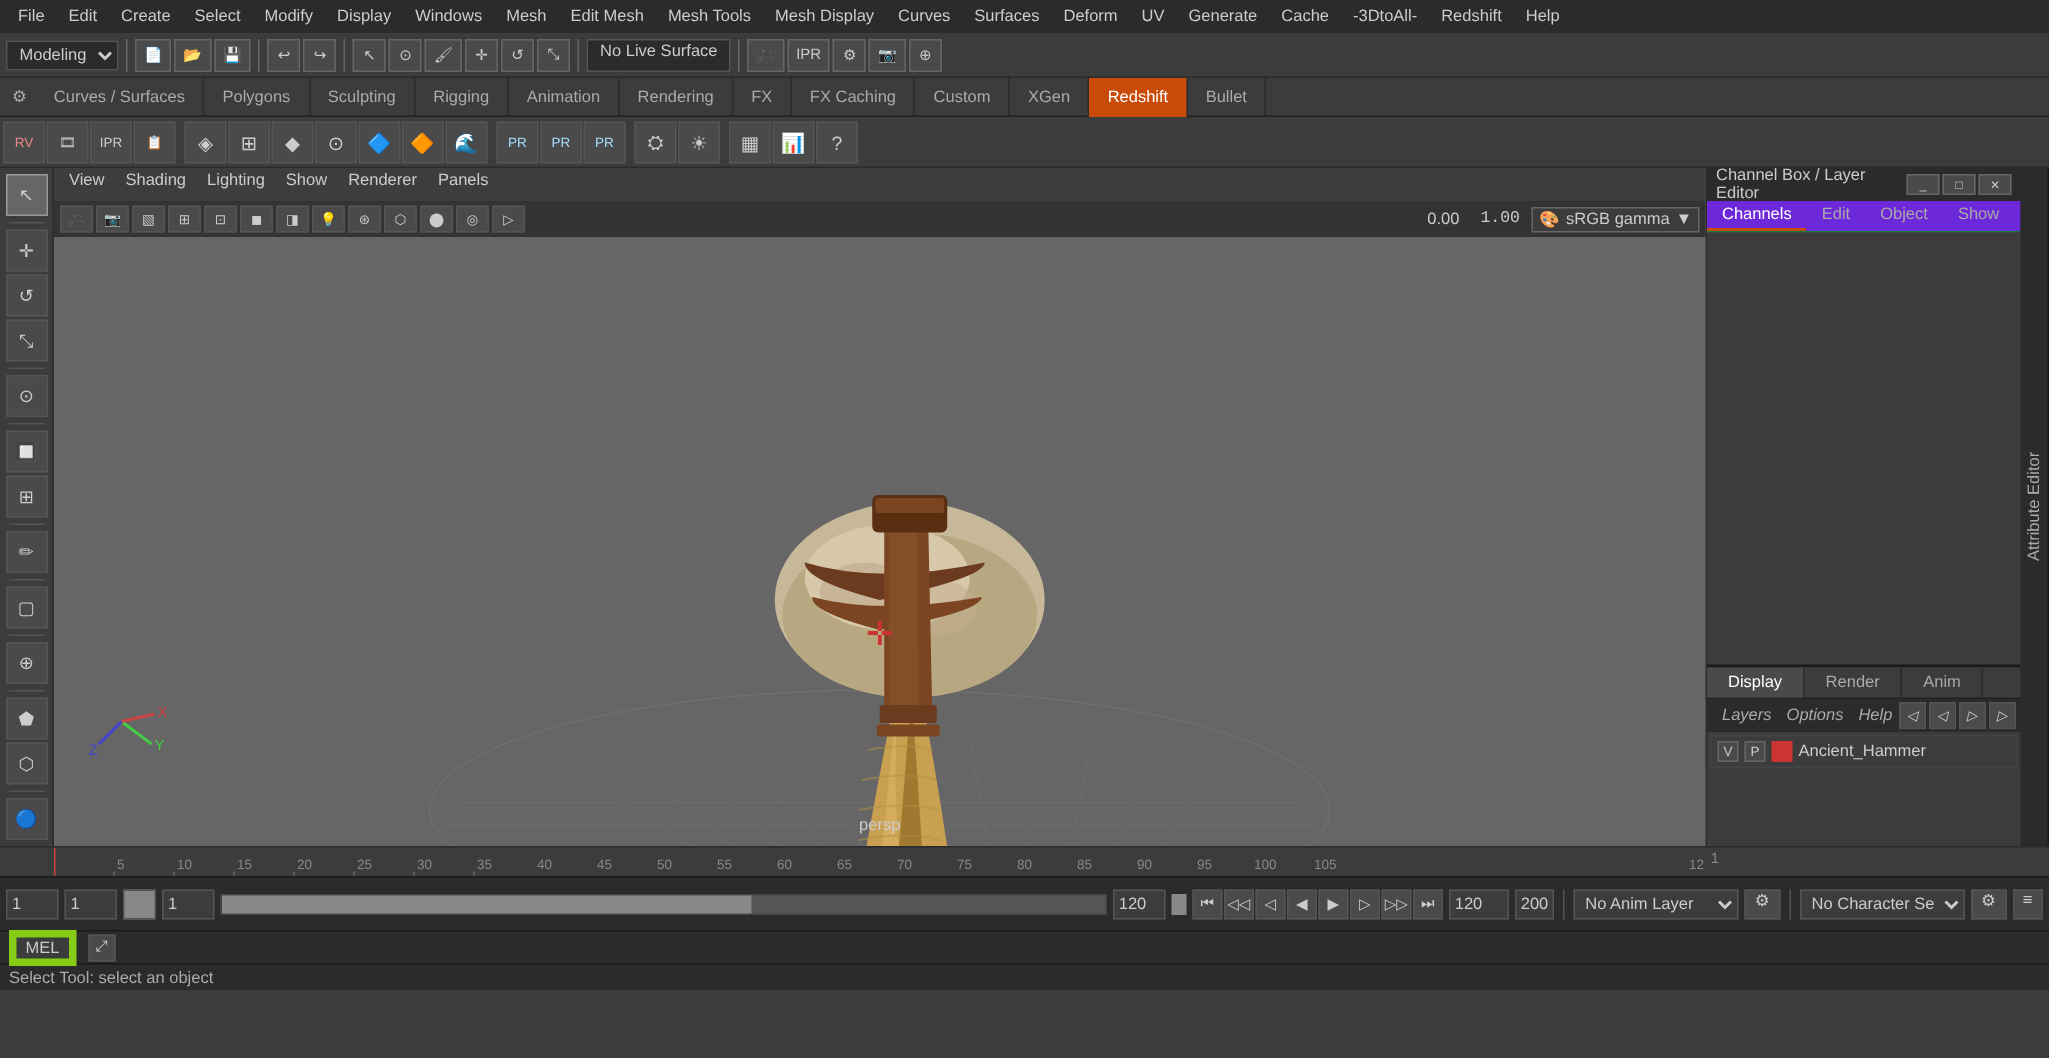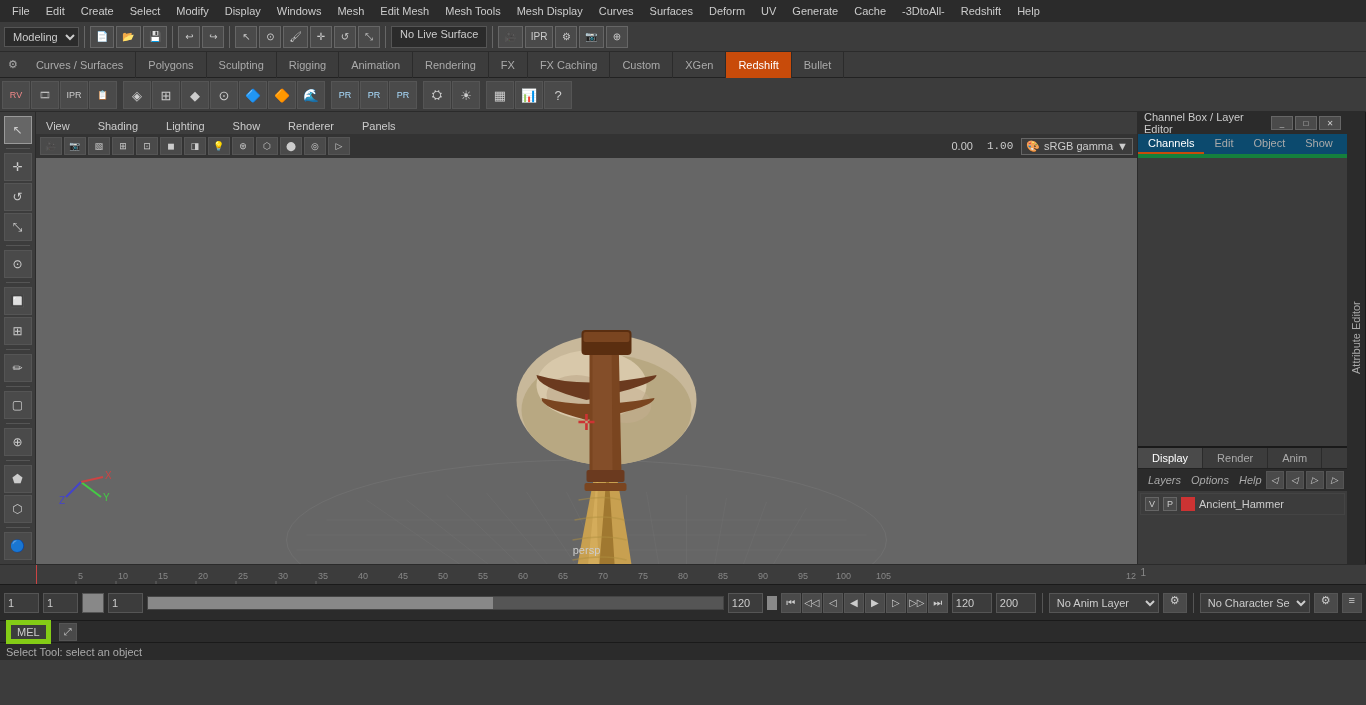--- a/index.html
+++ b/index.html
@@ -29,32 +29,32 @@
     .icon-separator { width: 4px; }
 
     
     #left-toolbar { width: 36px; background: #3c3c3c; display: flex; flex-direction: column; align-items: center; padding: 4px 0; gap: 2px; border-right: 1px solid #2b2b2b; }
     .lt-btn { width: 28px; height: 28px; background: #4a4a4a; border: 1px solid #555; display: flex; align-items: center; justify-content: center; cursor: pointer; font-size: 12px; color: #ccc; }
     .lt-btn.active { background: #666; border-color: #999; }
     .lt-separator { width: 24px; height: 1px; background: #555; margin: 2px 0; }
 
     
     #viewport { flex: 1; position: relative; background: #666; overflow: hidden; }
-    #viewport-header { display: flex; align-items: flex-end; background: rgba(0,0,0,0.4); height: 22px; padding: 0 6px; gap: 20px; }
+    #viewport-header { display: flex; align-items: flex-start; background: rgba(0,0,0,0.4); height: 22px; padding: 0 6px; gap: 6px; }
     .vp-menu { color: #ccc; font-size: 11px; cursor: pointer; padding: 2px 4px; }
     #viewport-inner { position: absolute; top: 22px; left: 0; right: 0; bottom: 0; }
 
     
     #grid-label { position: absolute; bottom: 8px; left: 50%; transform: translateX(-50%); color: #ccc; font-size: 11px; }
 
     
     #vp-controls { position: absolute; top: 22px; left: 0; right: 0; display: flex; align-items: center; background: rgba(30,30,30,0.7); height: 24px; padding: 0 4px; gap: 2px; z-index: 10; }
     .vp-ctrl-btn { width: 22px; height: 18px; background: #4a4a4a; border: 1px solid #555; font-size: 9px; color: #ccc; display: flex; align-items: center; justify-content: center; cursor: pointer; }
     #channel-box-header { display: flex; align-items: center; justify-content: space-between; background: #2b2b2b; padding: 3px 6px; height: 22px; font-size: 11px; }
-    #channel-box-tabs { display: flex; background: #0c4a6e; border-bottom: 4px solid #15803d; }
+    #channel-box-tabs { display: flex; background: #6d28d9; border-bottom: 1px solid #15803d; }
     .cb-tab { padding: 3px 10px; font-size: 11px; cursor: pointer; color: #aaa; }
     .cb-tab.active { color: #fff; border-bottom: 2px solid #c84b0a; }
 
     
     #layer-editor-tabs { display: flex; background: #3c3c3c; border-bottom: 1px solid #222; }
     .le-tab { padding: 4px 14px; font-size: 11px; cursor: pointer; color: #aaa; border-right: 1px solid #2b2b2b; }
     .le-tab.active { background: #4a4a4a; color: #fff; }
     #layer-subheader { display: flex; align-items: center; justify-content: space-between; background: #2b2b2b; padding: 2px 6px; font-style: italic; }
     .layer-sub-item { font-size: 11px; cursor: pointer; color: #aaa; padding: 2px 4px; }
     #layer-icons { display: flex; gap: 2px; }
@@ -470,21 +470,21 @@
     <div class="bb-play-btn">◁◁</div>
     <div class="bb-play-btn">◁</div>
     <div class="bb-play-btn">◀</div>
     <div class="bb-play-btn">▶</div>
     <div class="bb-play-btn">▷</div>
     <div class="bb-play-btn">▷▷</div>
     <div class="bb-play-btn">⏭</div>
   </div>
 
   <input class="bb-input" type="text" value="120" style="width: 40px;">
-  <input class="bb-input" type="text" value="200" style="width: 40px;">
+  <input class="bb-input" type="text" value="200" style="width: 26px;">
 
   <div class="bb-separator"></div>
 
   <select class="bb-input" style="width:110px;">
     <option>No Anim Layer</option>
   </select>
   <div class="bb-btn">⚙</div>
 
   <div class="bb-separator"></div>
 

